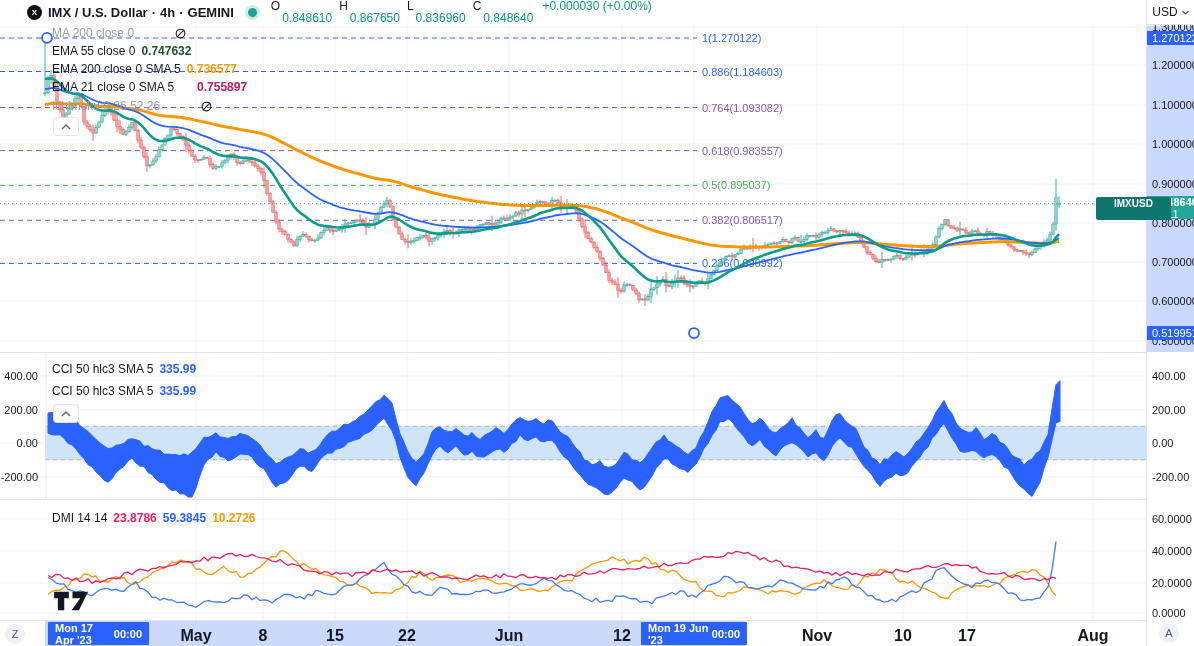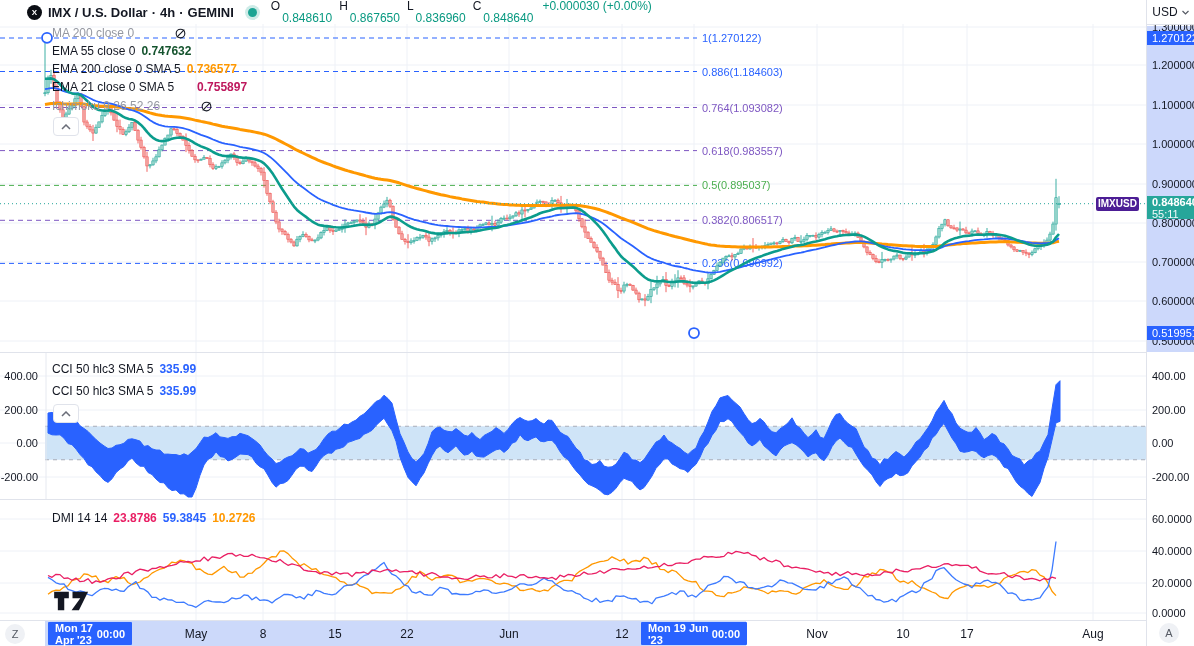--- a/index.html
+++ b/index.html
@@ -31,25 +31,25 @@
   #axis-vline{position:absolute;left:1146px;top:0;width:1px;height:646px;background:#e0e3eb;z-index:22;}
   
   #price-axis{position:absolute;left:1147px;top:0;width:47px;height:646px;background:#fff;z-index:21;}
   #axis-highlight{position:absolute;left:0;top:26px;width:47px;height:326px;background:#ccd8fb;}
   #usd-btn{position:absolute;left:0;top:0;width:47px;height:24px;background:#fff;border-bottom:1px solid #e0e3eb;display:flex;align-items:center;justify-content:center;gap:4px;font-size:12px;color:#131722;z-index:5;cursor:pointer;}
   .tick{position:absolute;left:5px;font-size:11px;color:#131722;white-space:nowrap;}
   .axis-badge{position:absolute;left:0;width:47px;background:#2962ff;color:#fff;font-size:11px;line-height:14px;padding-left:5px;box-sizing:border-box;}
   #last-price-label{position:absolute;left:0;width:47px;background:#26a69a;color:#fff;padding-left:5px;box-sizing:border-box;}
   #last-price-label .p{font-size:11px;font-weight:700;line-height:13px;}
   #last-price-label .cd{font-size:11px;line-height:10px;opacity:.95;}
-  #sym-tag{position:absolute;left:1096px;top:197px;height:14px;background:#4c1d95;color:#fff;font-size:10px;font-weight:700;line-height:14px;padding:0 2px;border-radius:2px;z-index:24;}
+  #sym-tag{position:absolute;left:1096px;top:197px;height:23px;background:#0f766e;color:#fff;font-size:10px;font-weight:700;line-height:14px;padding:0 18px;border-radius:2px;z-index:24;}
   
   #time-axis{position:absolute;left:0;top:620px;width:1146px;height:26px;background:#fff;border-top:1px solid #e0e3eb;z-index:21;}
   #tsel{position:absolute;top:0;height:26px;background:#ccd9fa;}
-  .tlabel{position:absolute;top:6px;transform:translateX(-50%);font-size:12px;color:#131722;}
+  .tlabel{position:absolute;top:6px;transform:translateX(-50%);font-size:16px;color:#131722;font-weight:bold;}
   .tbadge{position:absolute;top:1px;height:23px;background:#2962ff;color:#fff;font-size:11px;font-weight:600;display:flex;align-items:center;justify-content:space-between;padding:0 7px;box-sizing:border-box;border-radius:1px;}
   .circle-btn{position:absolute;width:20px;height:20px;border-radius:50%;background:#eff1f5;color:#555a64;font-size:11px;display:flex;align-items:center;justify-content:center;cursor:pointer;}
   
   .pane{position:absolute;left:0;background:transparent;}
   #tv-logo{position:absolute;left:52px;top:590px;z-index:24;}
 </style>
 </head>
 <body>
 
 <div id="app">
@@ -952,21 +952,21 @@
         <div class="tlabel" style="left: 196px;">May</div>
         <div class="tlabel" style="left: 263px;">8</div>
         <div class="tlabel" style="left: 335px;">15</div>
         <div class="tlabel" style="left: 407px;">22</div>
         <div class="tlabel" style="left: 509px;">Jun</div>
         <div class="tlabel" style="left: 622px;">12</div>
         <div class="tlabel" style="left: 817px;">Nov</div>
         <div class="tlabel" style="left: 903px;">10</div>
         <div class="tlabel" style="left: 967px;">17</div>
         <div class="tlabel" style="left: 1093px;">Aug</div>
-        <div class="tbadge" style="left: 48px; width: 84px;">
+        <div class="tbadge" style="left: 48px; width: 101px;">
           <span>Mon 17 Apr '23</span>
           <span>00:00</span>
         </div>
         <div class="tbadge" style="left: 641px; width: 106px;">
           <span>Mon 19 Jun '23</span>
           <span>00:00</span>
         </div>
       </div>
     <div class="circle-btn" style="left:5px;top:3px">Z</div>
   </div>

